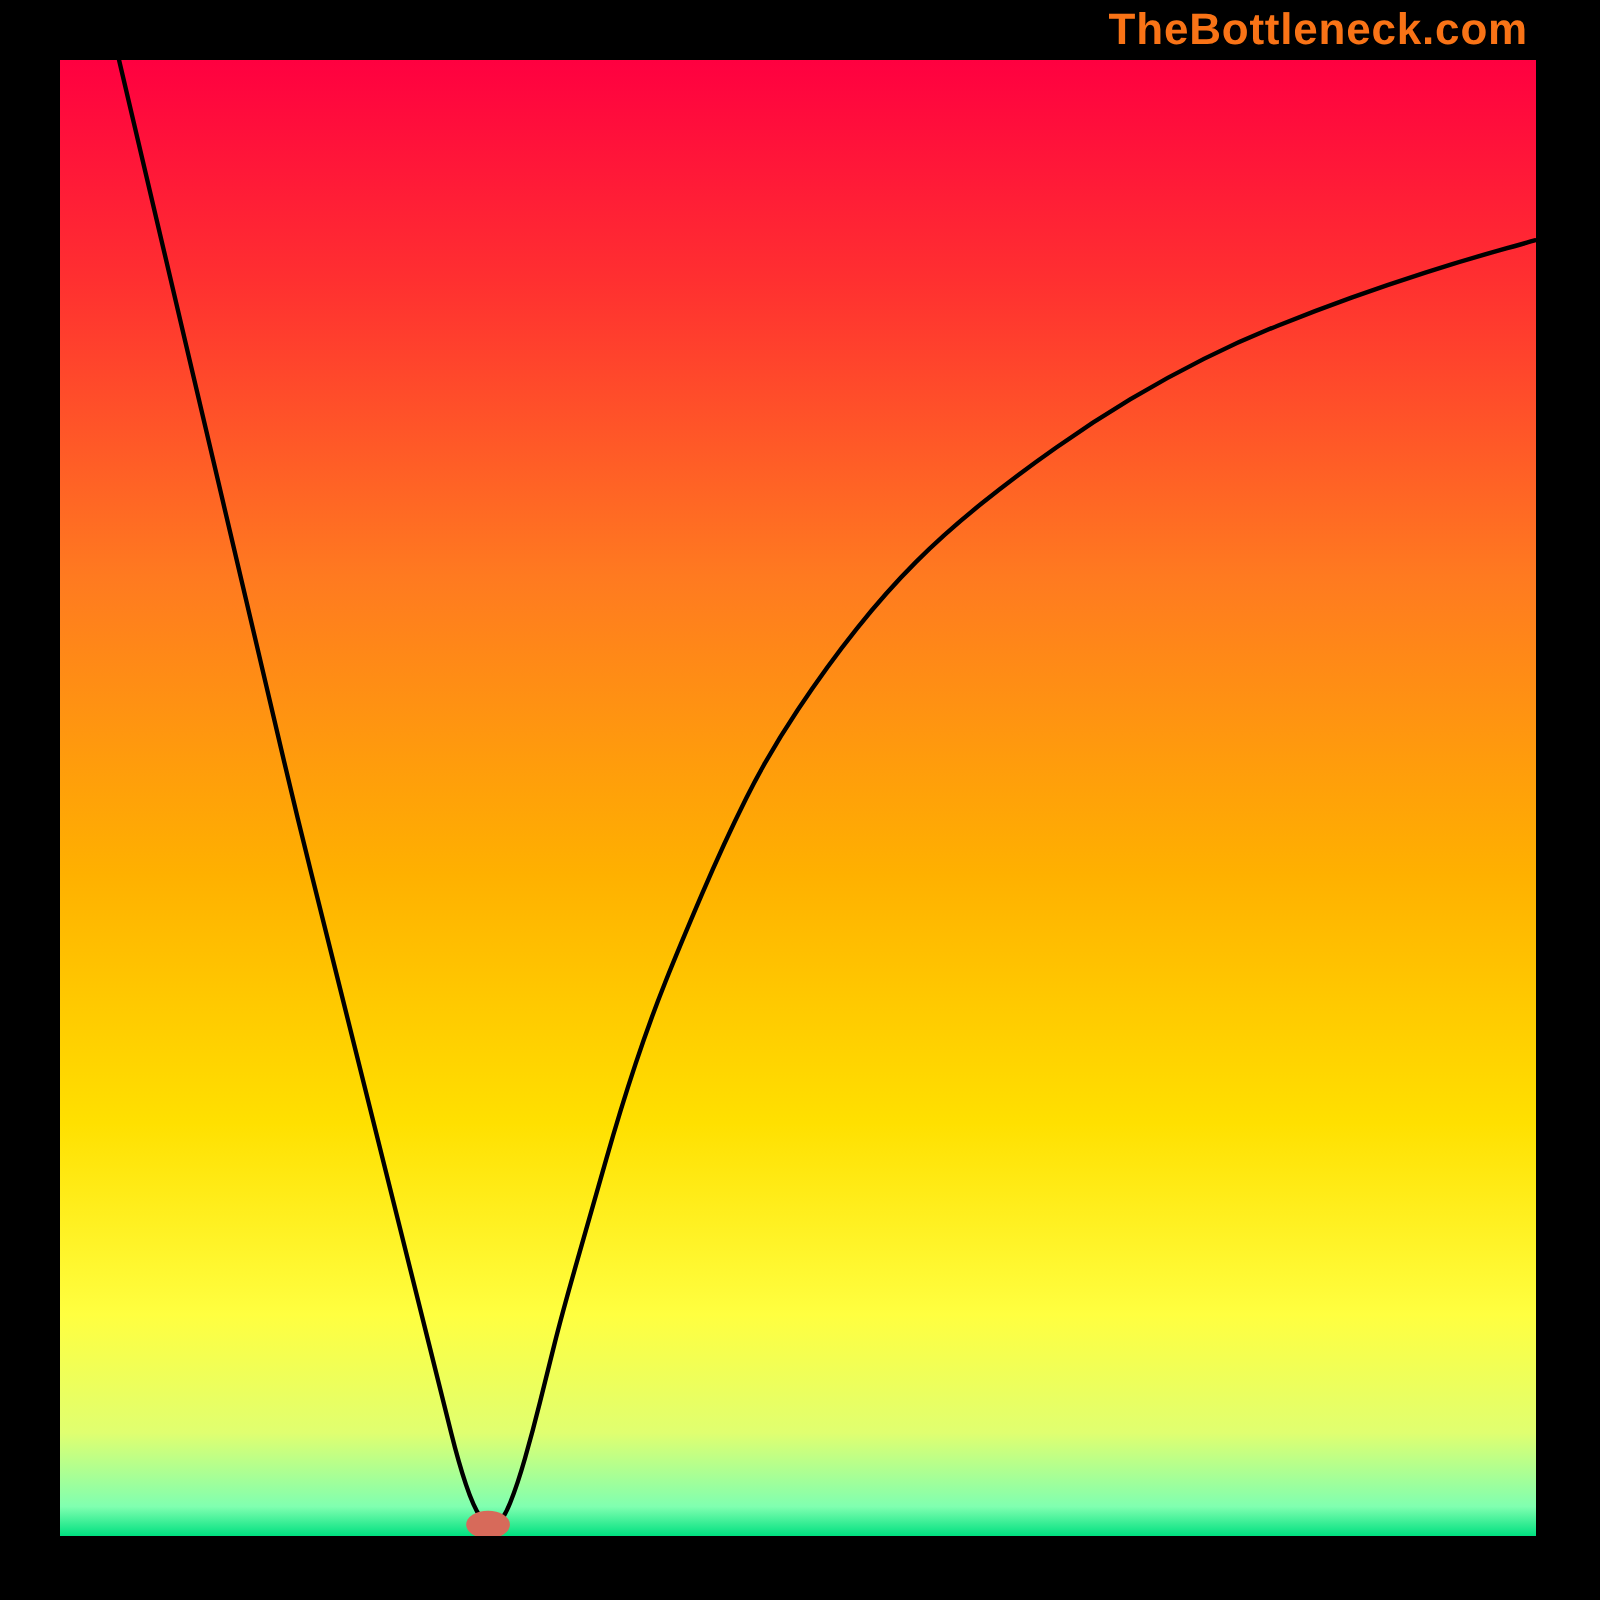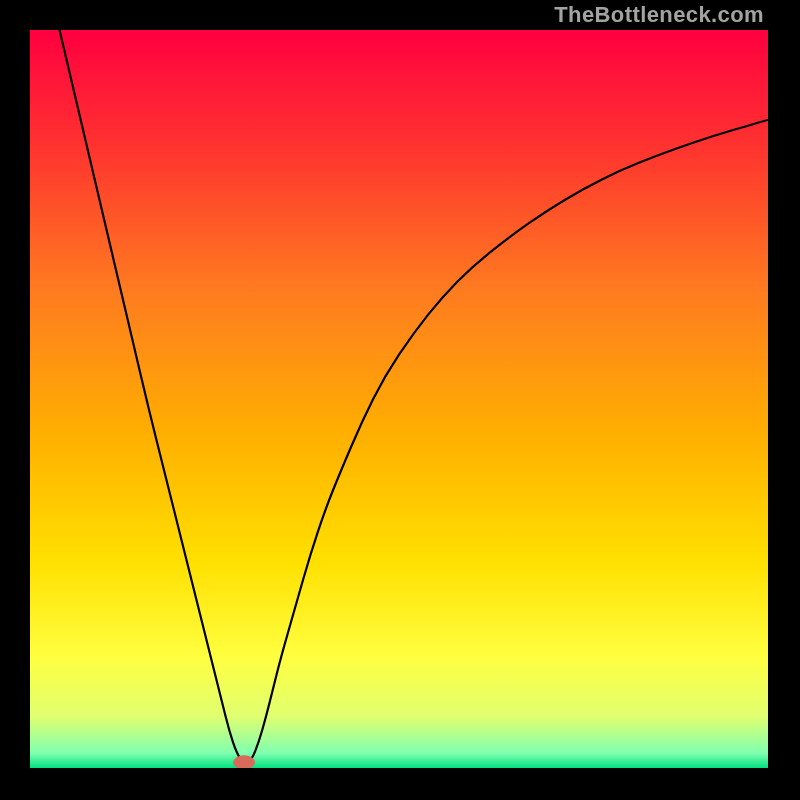--- a/index.html
+++ b/index.html
@@ -26,21 +26,21 @@
     border: 2px solid #000;
     box-sizing: border-box;
     overflow: hidden;
   }
   .watermark {
     position: absolute;
     top: 2px;
     right: 36px;
     font-size: 22px;
     font-weight: 600;
-    color: #a3a3a3;
+    color: #f97316;
     letter-spacing: 0.4px;
     z-index: 10;
   }
   svg.chart {
     display: block;
     width: 100%;
     height: 100%;
   }
 </style>
 </head>

